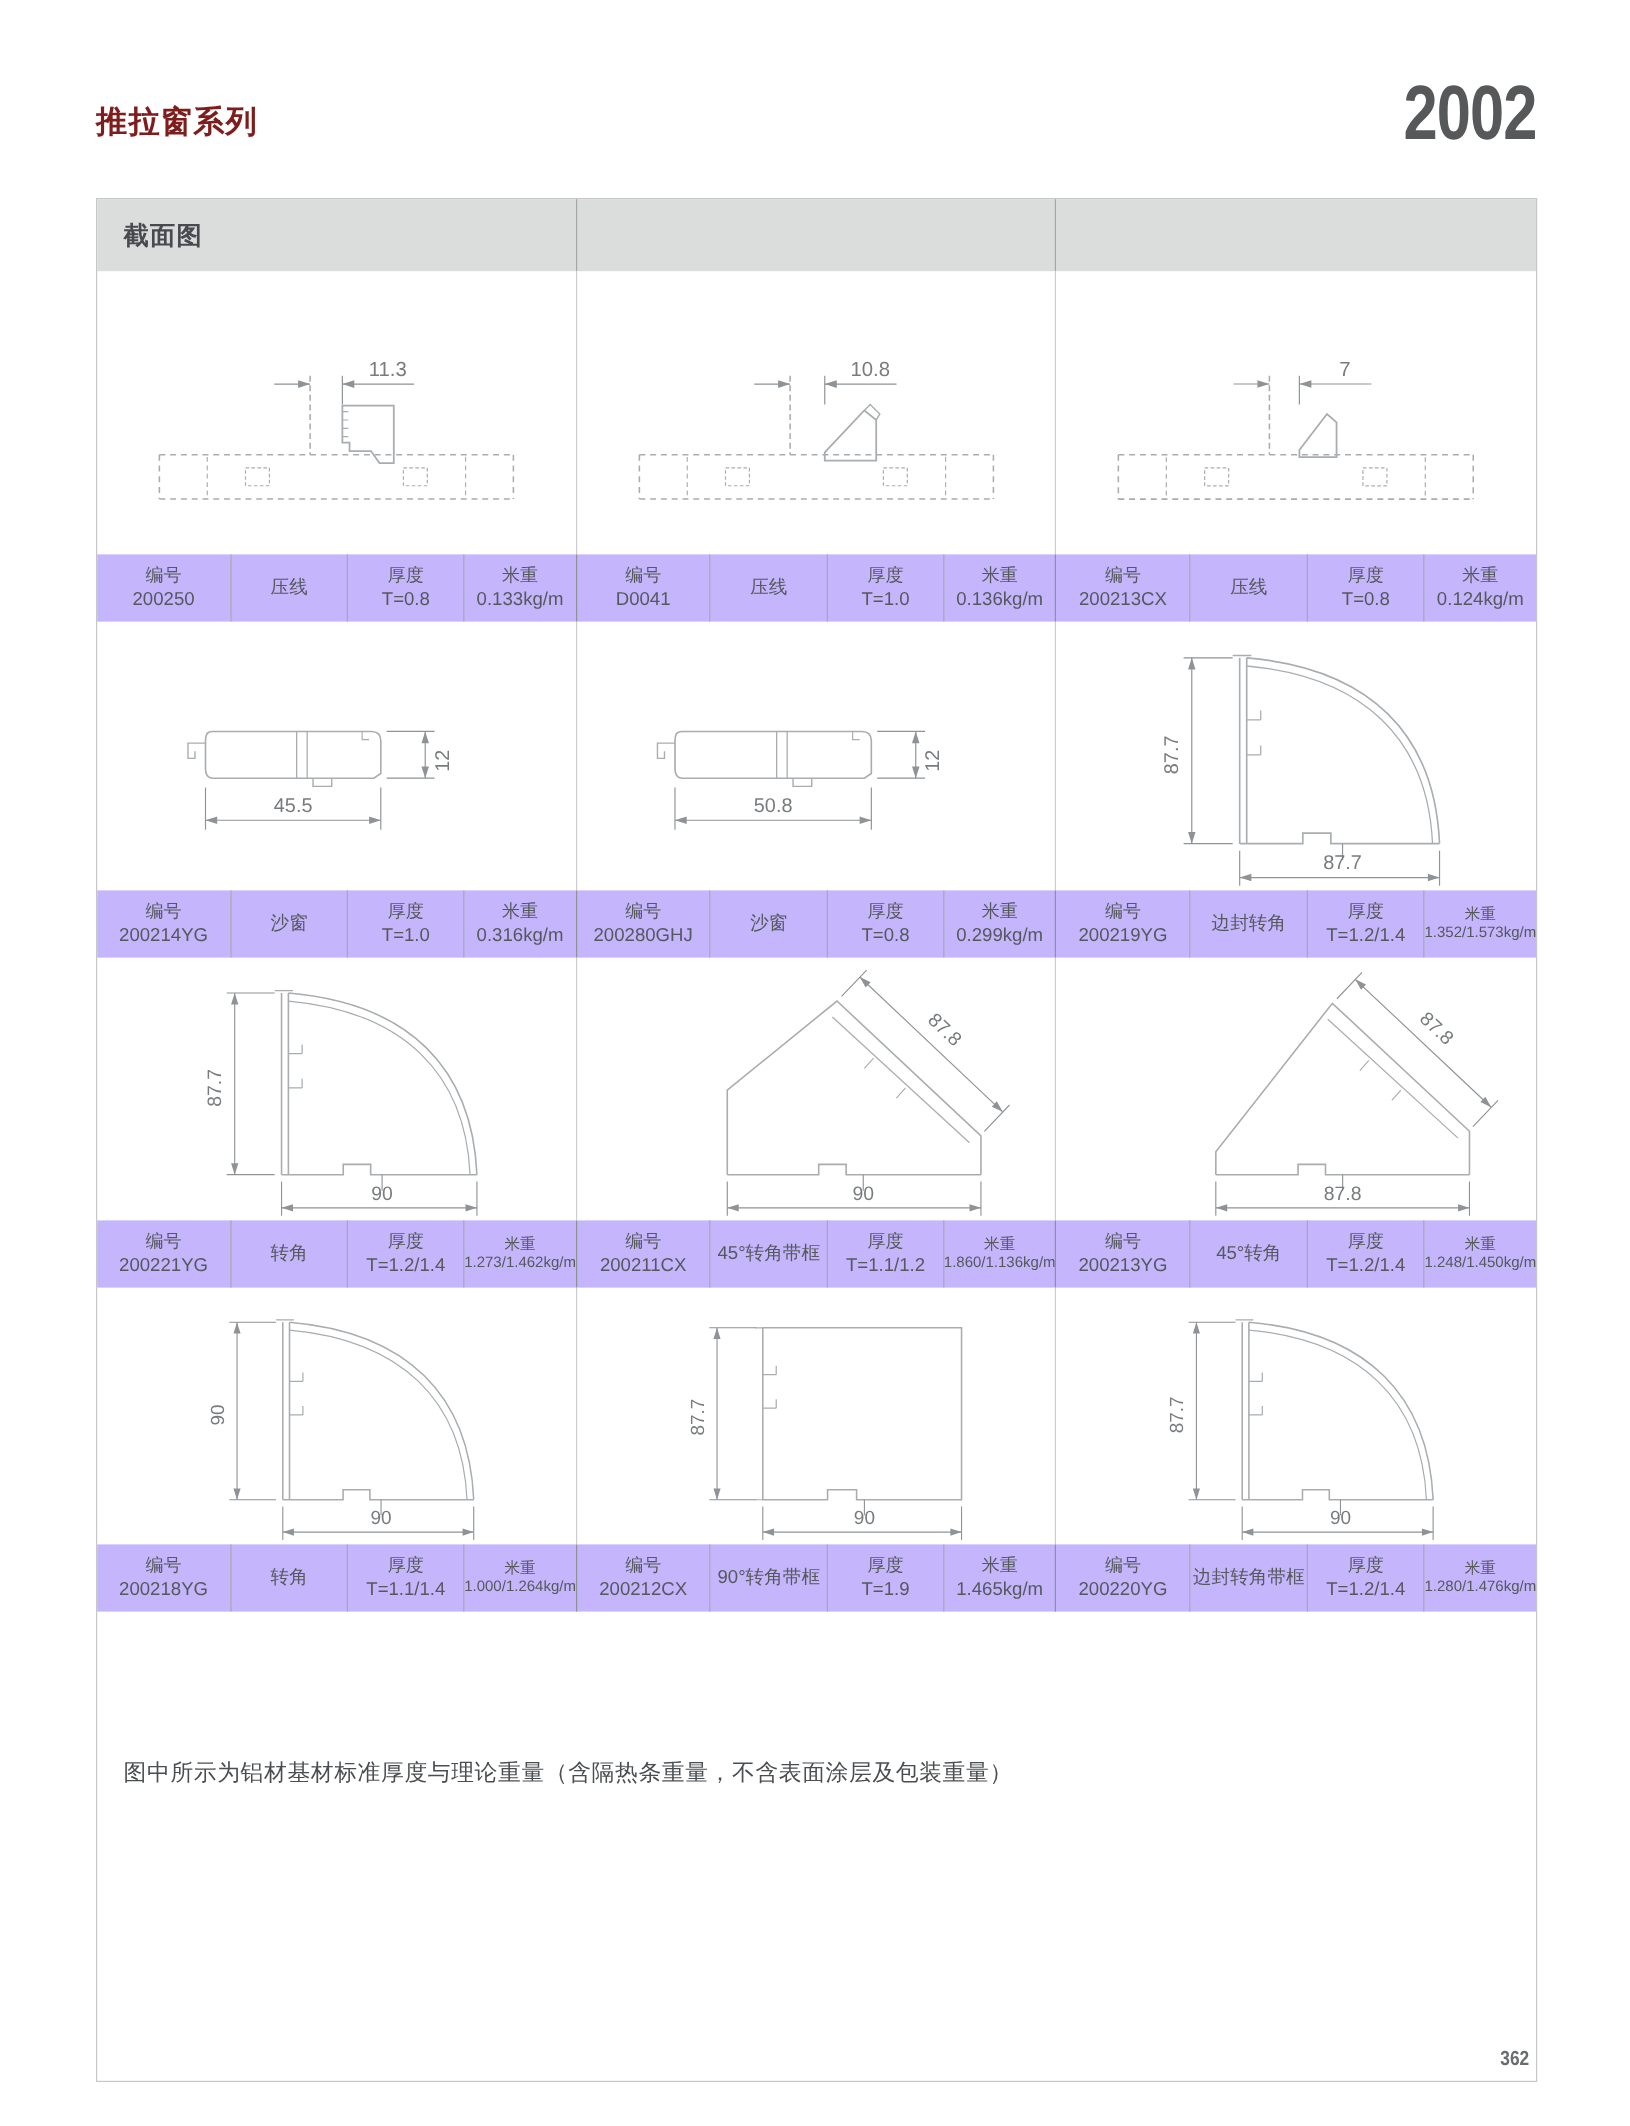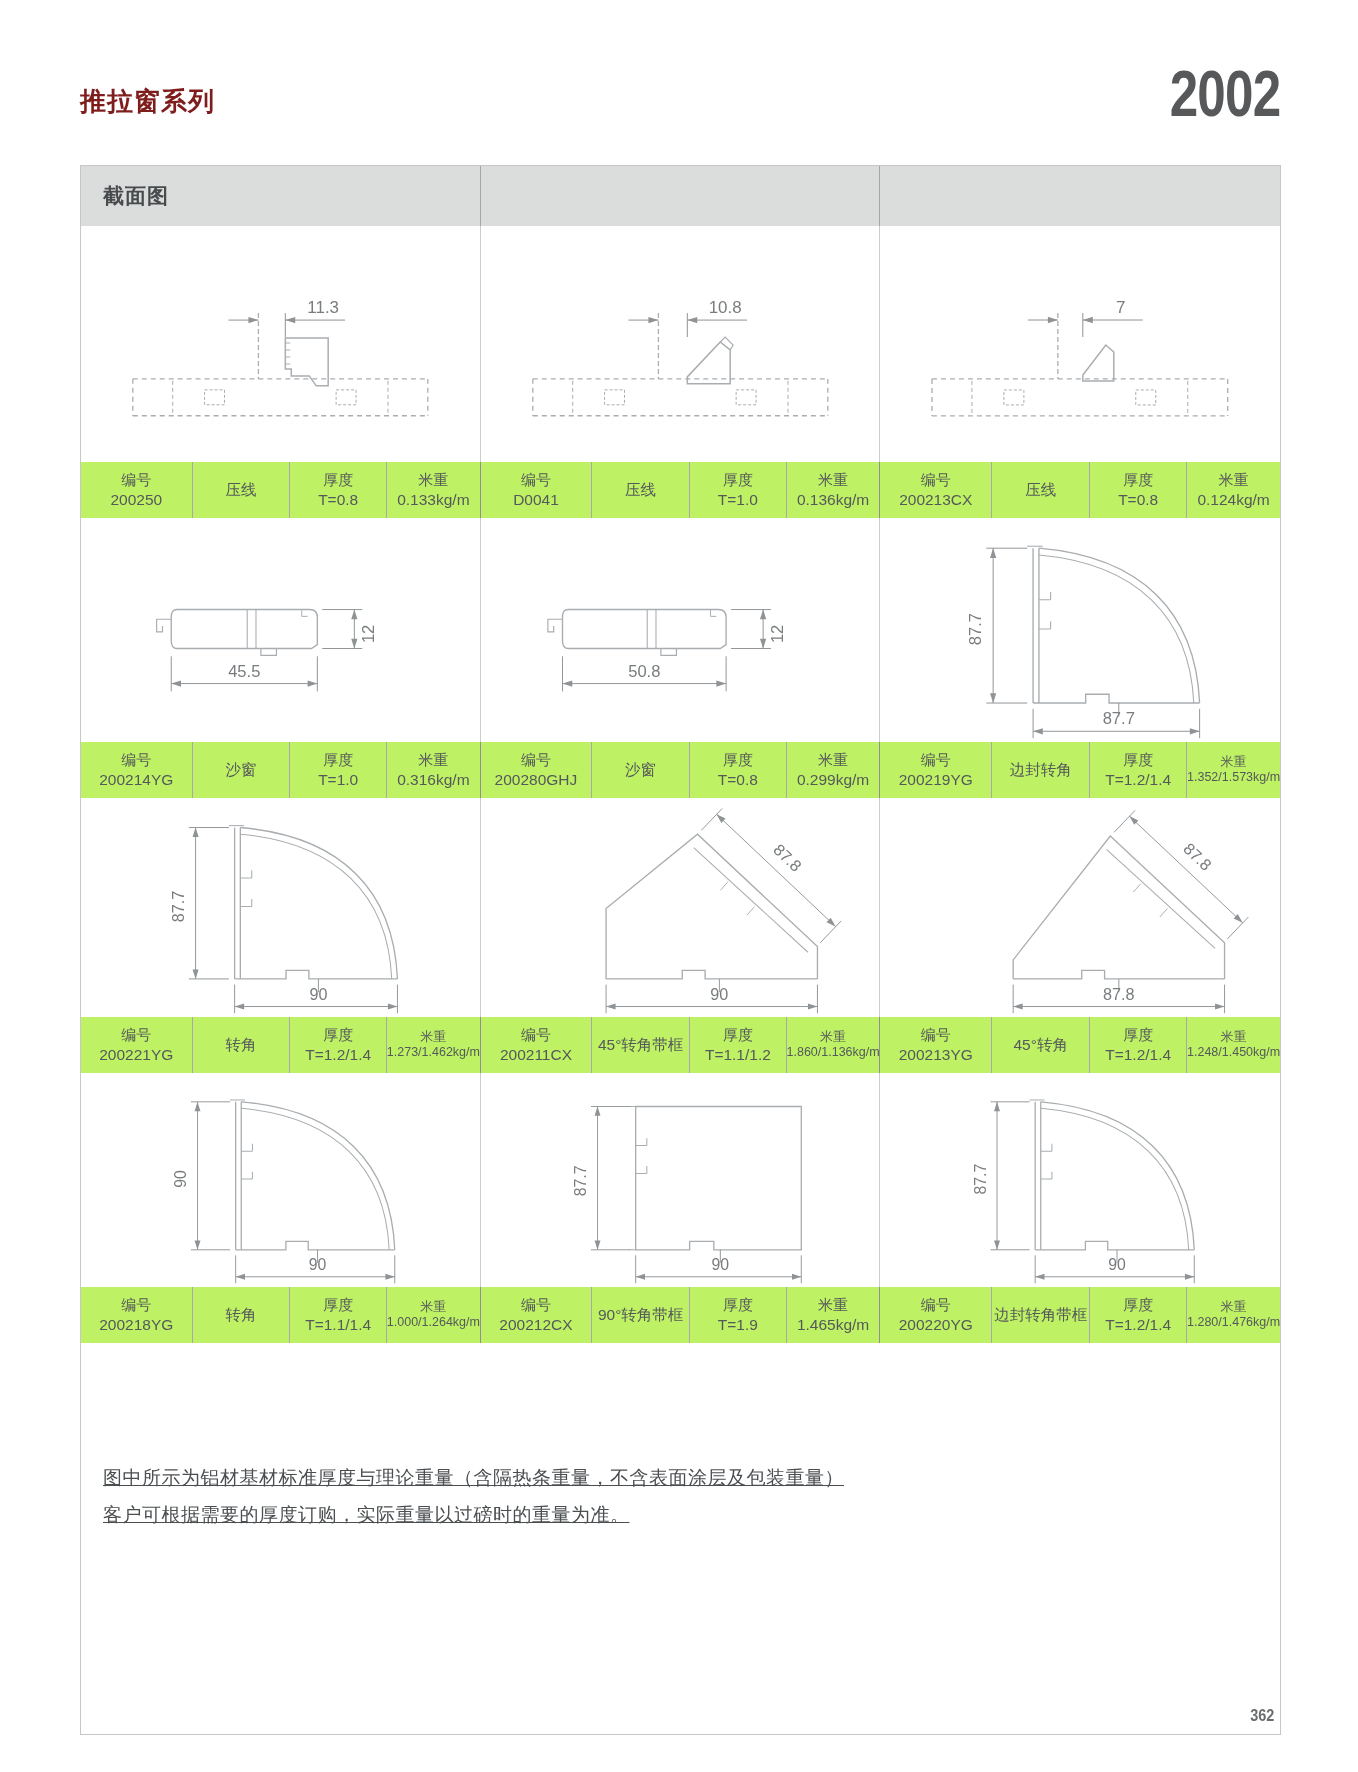--- a/index.html
+++ b/index.html
@@ -32,34 +32,34 @@
   }
   .band-cell { border-right:1px solid #a4a7a9; display:flex; align-items:center; }
   .band-cell:last-child { border-right:none; }
   .band-cell.first { padding-left:22px; font-size:21px; color:#484b4d; font-weight:700; letter-spacing:1px; }
 
   .draw-row { display:grid; grid-template-columns:1fr 1fr 1fr; }
   .draw-cell { position:relative; border-right:1px solid #cbcdce; }
   .draw-cell:last-child { border-right:none; }
   .draw-cell svg { position:absolute; inset:0; width:100%; height:100%; }
 
-  .spec-row { display:grid; grid-template-columns:1fr 1fr 1fr; height:56px; background:#bef264; }
+  .spec-row { display:grid; grid-template-columns:1fr 1fr 1fr; height:56px; background:#c4b5fd; }
   .spec-group { display:grid; grid-template-columns:28% 24.5% 24.3% 23.2%; border-right:1px solid #8f9294; }
   .spec-group:last-child { border-right:none; }
   .spec-cell {
     border-right:1px solid #a7aaac; overflow:hidden;
     display:flex; flex-direction:column; justify-content:center; align-items:center; gap:2px;
   }
   .spec-cell:last-child { border-right:none; }
   .spec-label { font-size:15px; color:#55595b; line-height:1.1; }
   .spec-value { font-size:15.5px; color:#55595b; line-height:1.1; white-space:nowrap; }
   .spec-label.small { font-size:13px; }
   .spec-value.small { font-size:12.5px; }
 
-  .table-footer { height:393px; padding:116px 30px 0 22px;text-decoration:underline; }
+  .table-footer { height:393px; padding:116px 30px 0 22px; }
   .note-line { font-size:19px; color:#4b4e50; line-height:37px; letter-spacing:.5px; }
 
   .page-number {
     position:absolute; right:84px; top:1706px;
     font-size:17px; font-weight:700; color:#6a6d6f; transform:scaleX(.85); transform-origin:100% 50%;
   }
 </style>
 </head>
 <body>
 
@@ -523,18 +523,17 @@
     <div class="spec-cell">
       <div class="spec-label small">米重</div>
       <div class="spec-value small">1.280/1.476kg/m</div>
     </div>
   </div>
         </div>
       </div>
 
     <div class="table-footer">
       <p class="note-line">图中所示为铝材基材标准厚度与理论重量（含隔热条重量，不含表面涂层及包装重量）</p>
-      <p class="note-line">客户可根据需要的厚度订购，实际重量以过磅时的重量为准。</p>
     </div>
   </div>
 
   <div class="page-number">362</div>
 </div>
 
 </body></html>

